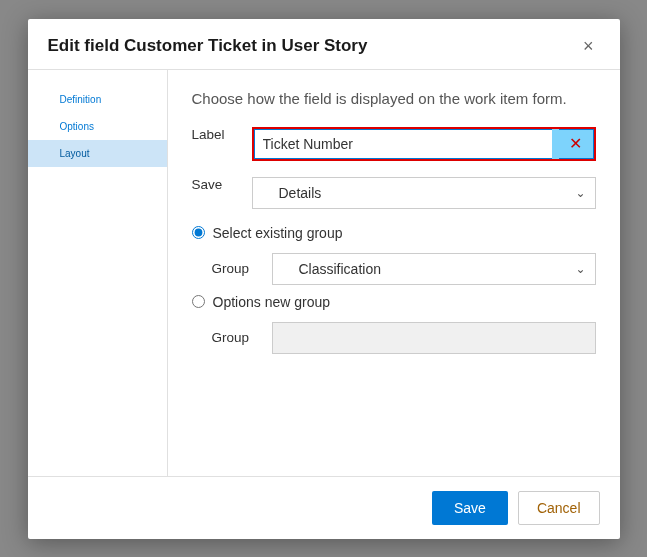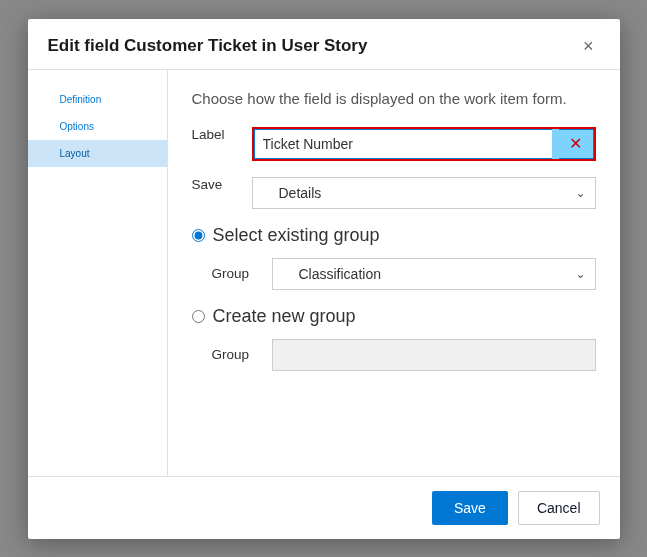--- a/index.html
+++ b/index.html
@@ -141,27 +141,27 @@
       align-items: center;
       margin-bottom: 12px;
       margin-left: 0;
     }
     .radio-row input[type="radio"] {
       margin-right: 8px;
       accent-color: #0078d4;
       cursor: pointer;
     }
     .radio-label {
-      font-size: 18px;
+      font-size: 14px;
       color: #333;
     }
     .group-row {
       display: flex;
       align-items: center;
-      margin-bottom: 16px;
+      margin-bottom: 9px;
       margin-left: 20px;
     }
     .create-group-input {
       flex: 1;
       padding: 7px 10px;
       border: 1px solid #ccc;
       background: #f0f0f0;
       font-size: 14px;
       color: #aaa;
       outline: none;
@@ -177,21 +177,21 @@
       background: #0078d4;
       color: #fff;
       border: none;
       padding: 8px 22px;
       font-size: 14px;
       cursor: pointer;
       border-radius: 2px;
     }
     .btn-cancel {
       background: #fff;
-      color: #0f172a;
+      color: #a16207;
       border: 1px solid #ccc;
       padding: 8px 18px;
       font-size: 14px;
       cursor: pointer;
       border-radius: 2px;
     }
   </style>
 </head>
 <body>
 
@@ -249,21 +249,21 @@
             <option>Classification</option>
             <option>Development</option>
             <option>Testing</option>
           </select>
           <span class="select-arrow">⌄</span>
         </div>
       </div>
 
       <div class="radio-row">
         <input type="radio" name="group-mode" id="create-new" style="">
-        <label for="create-new" class="radio-label">Create new group</label>
+        <label for="create-new" class="radio-label">Options new group</label>
       </div>
 
       <div class="group-row">
         <span class="form-label">Group</span>
         <input class="create-group-input" type="text" placeholder="" disabled="" style="">
       </div>
     </div>
   </div>
 
   <div class="dialog-footer">

